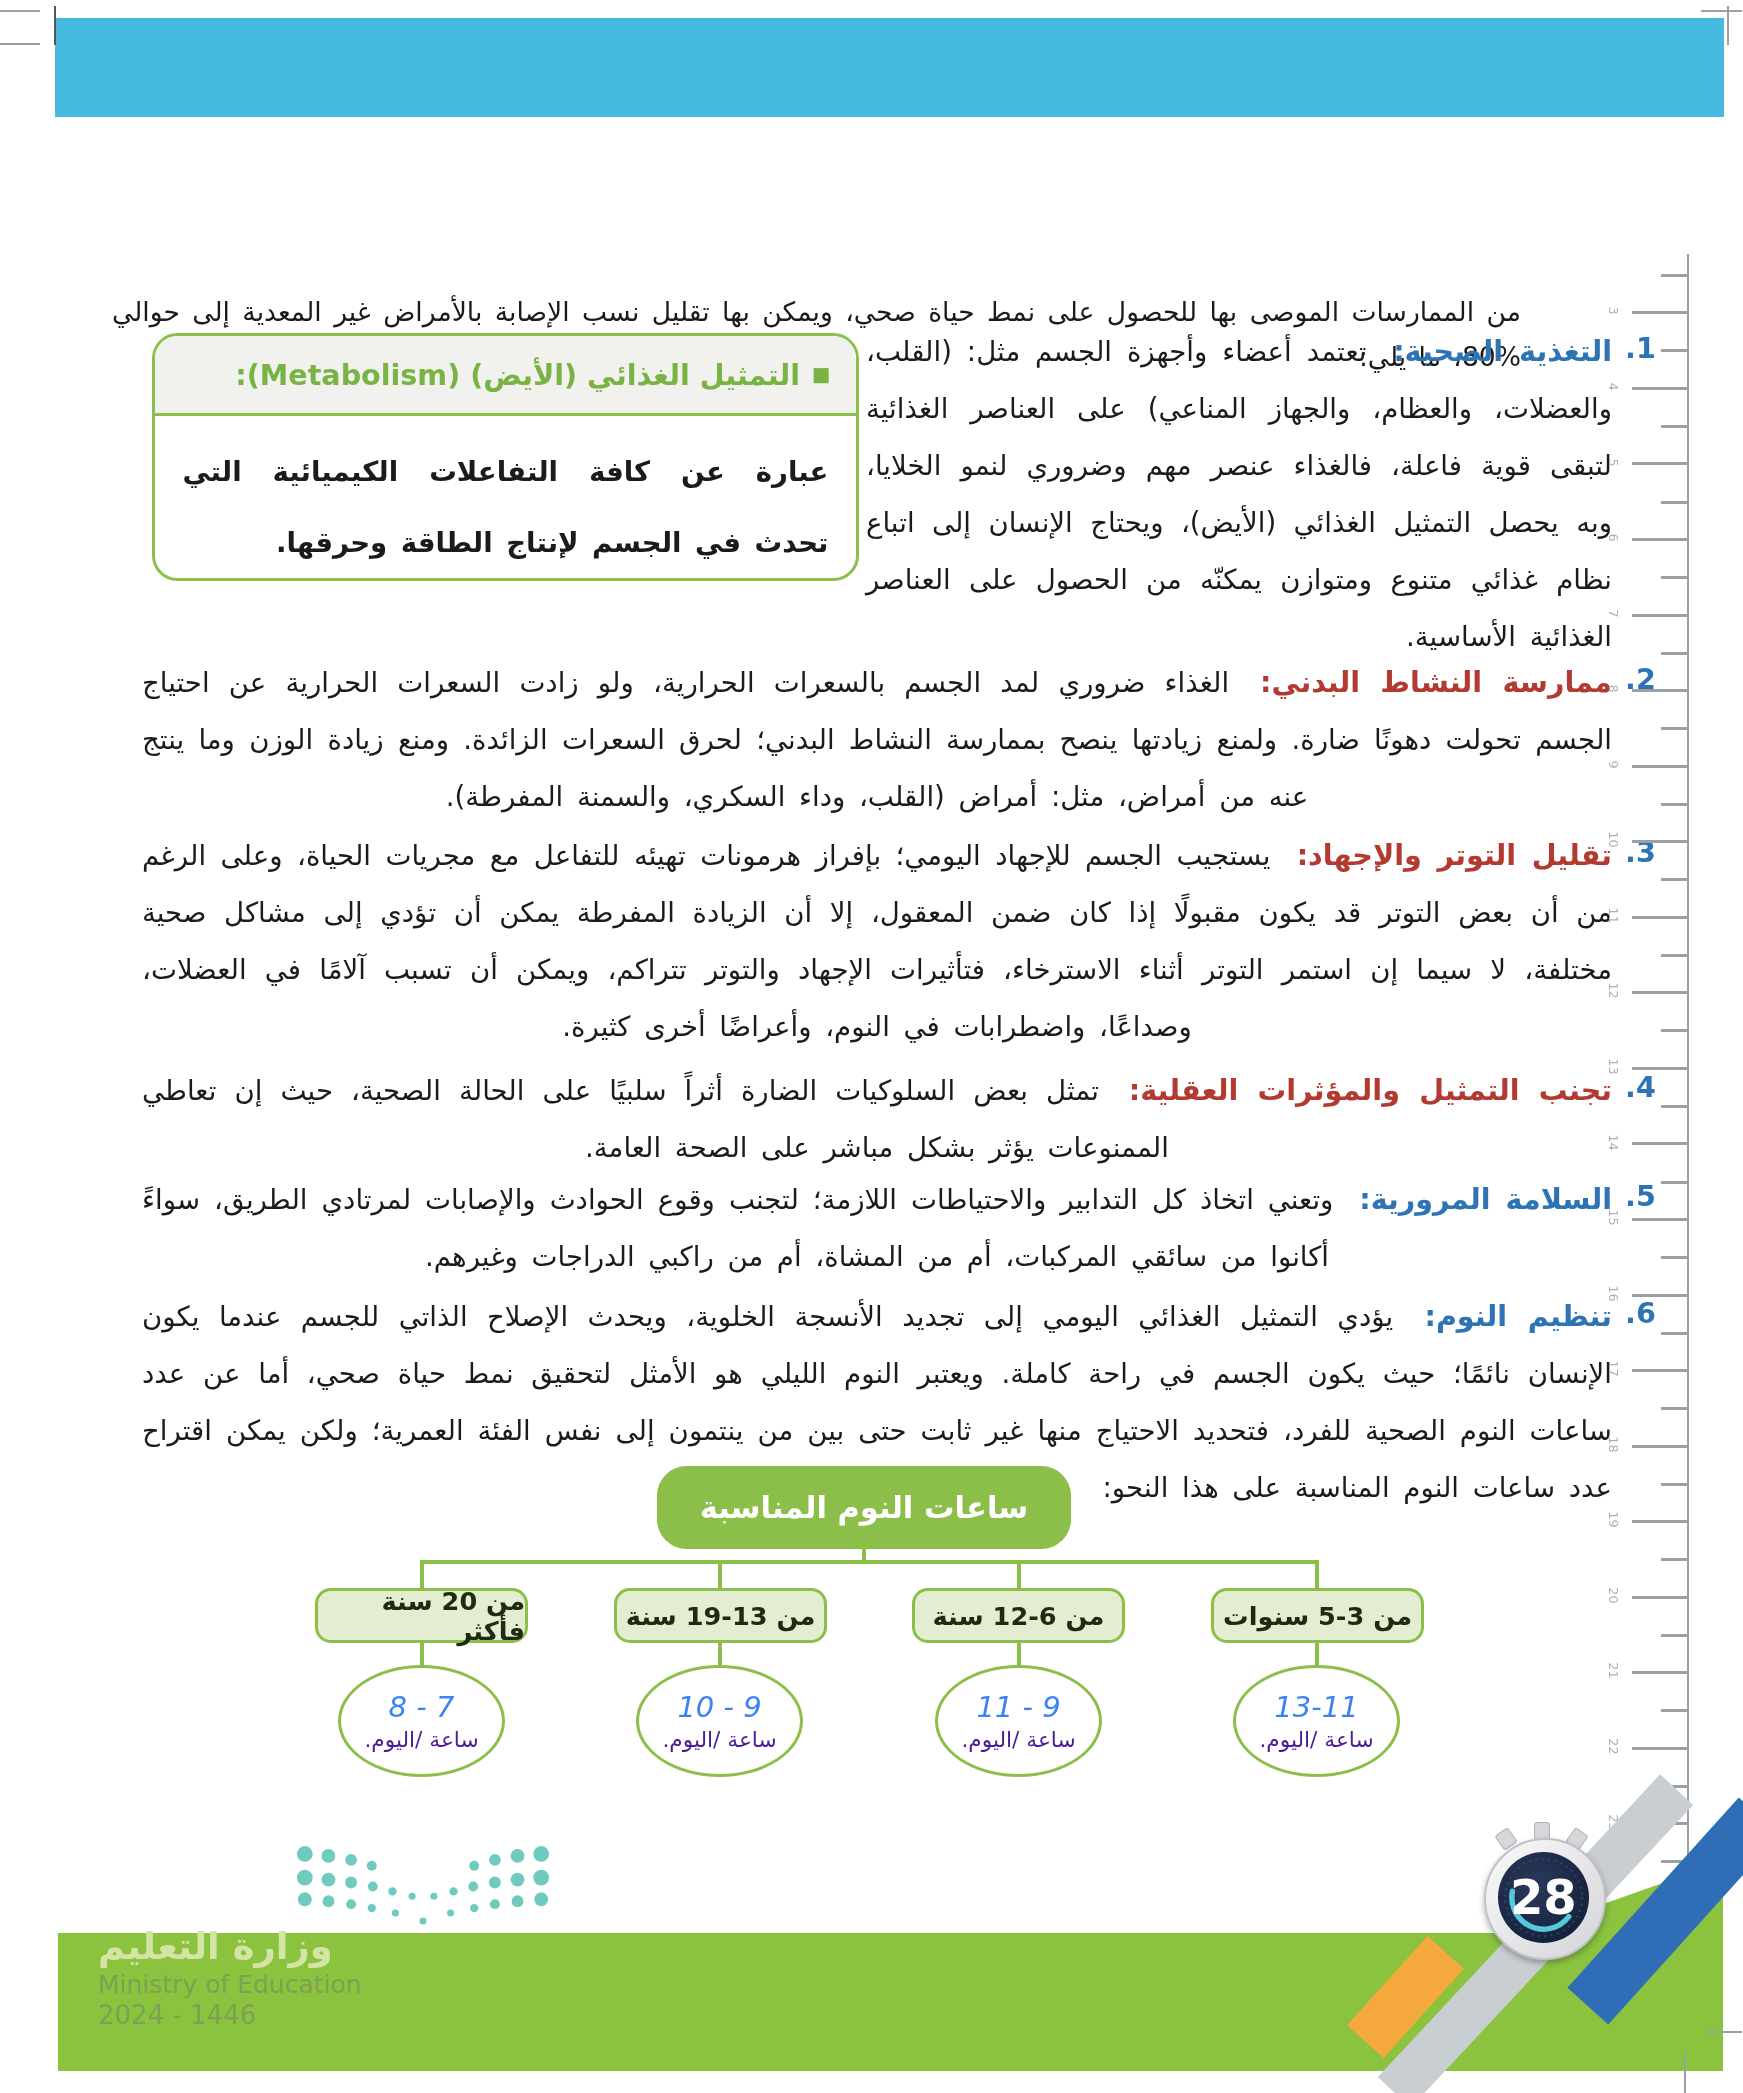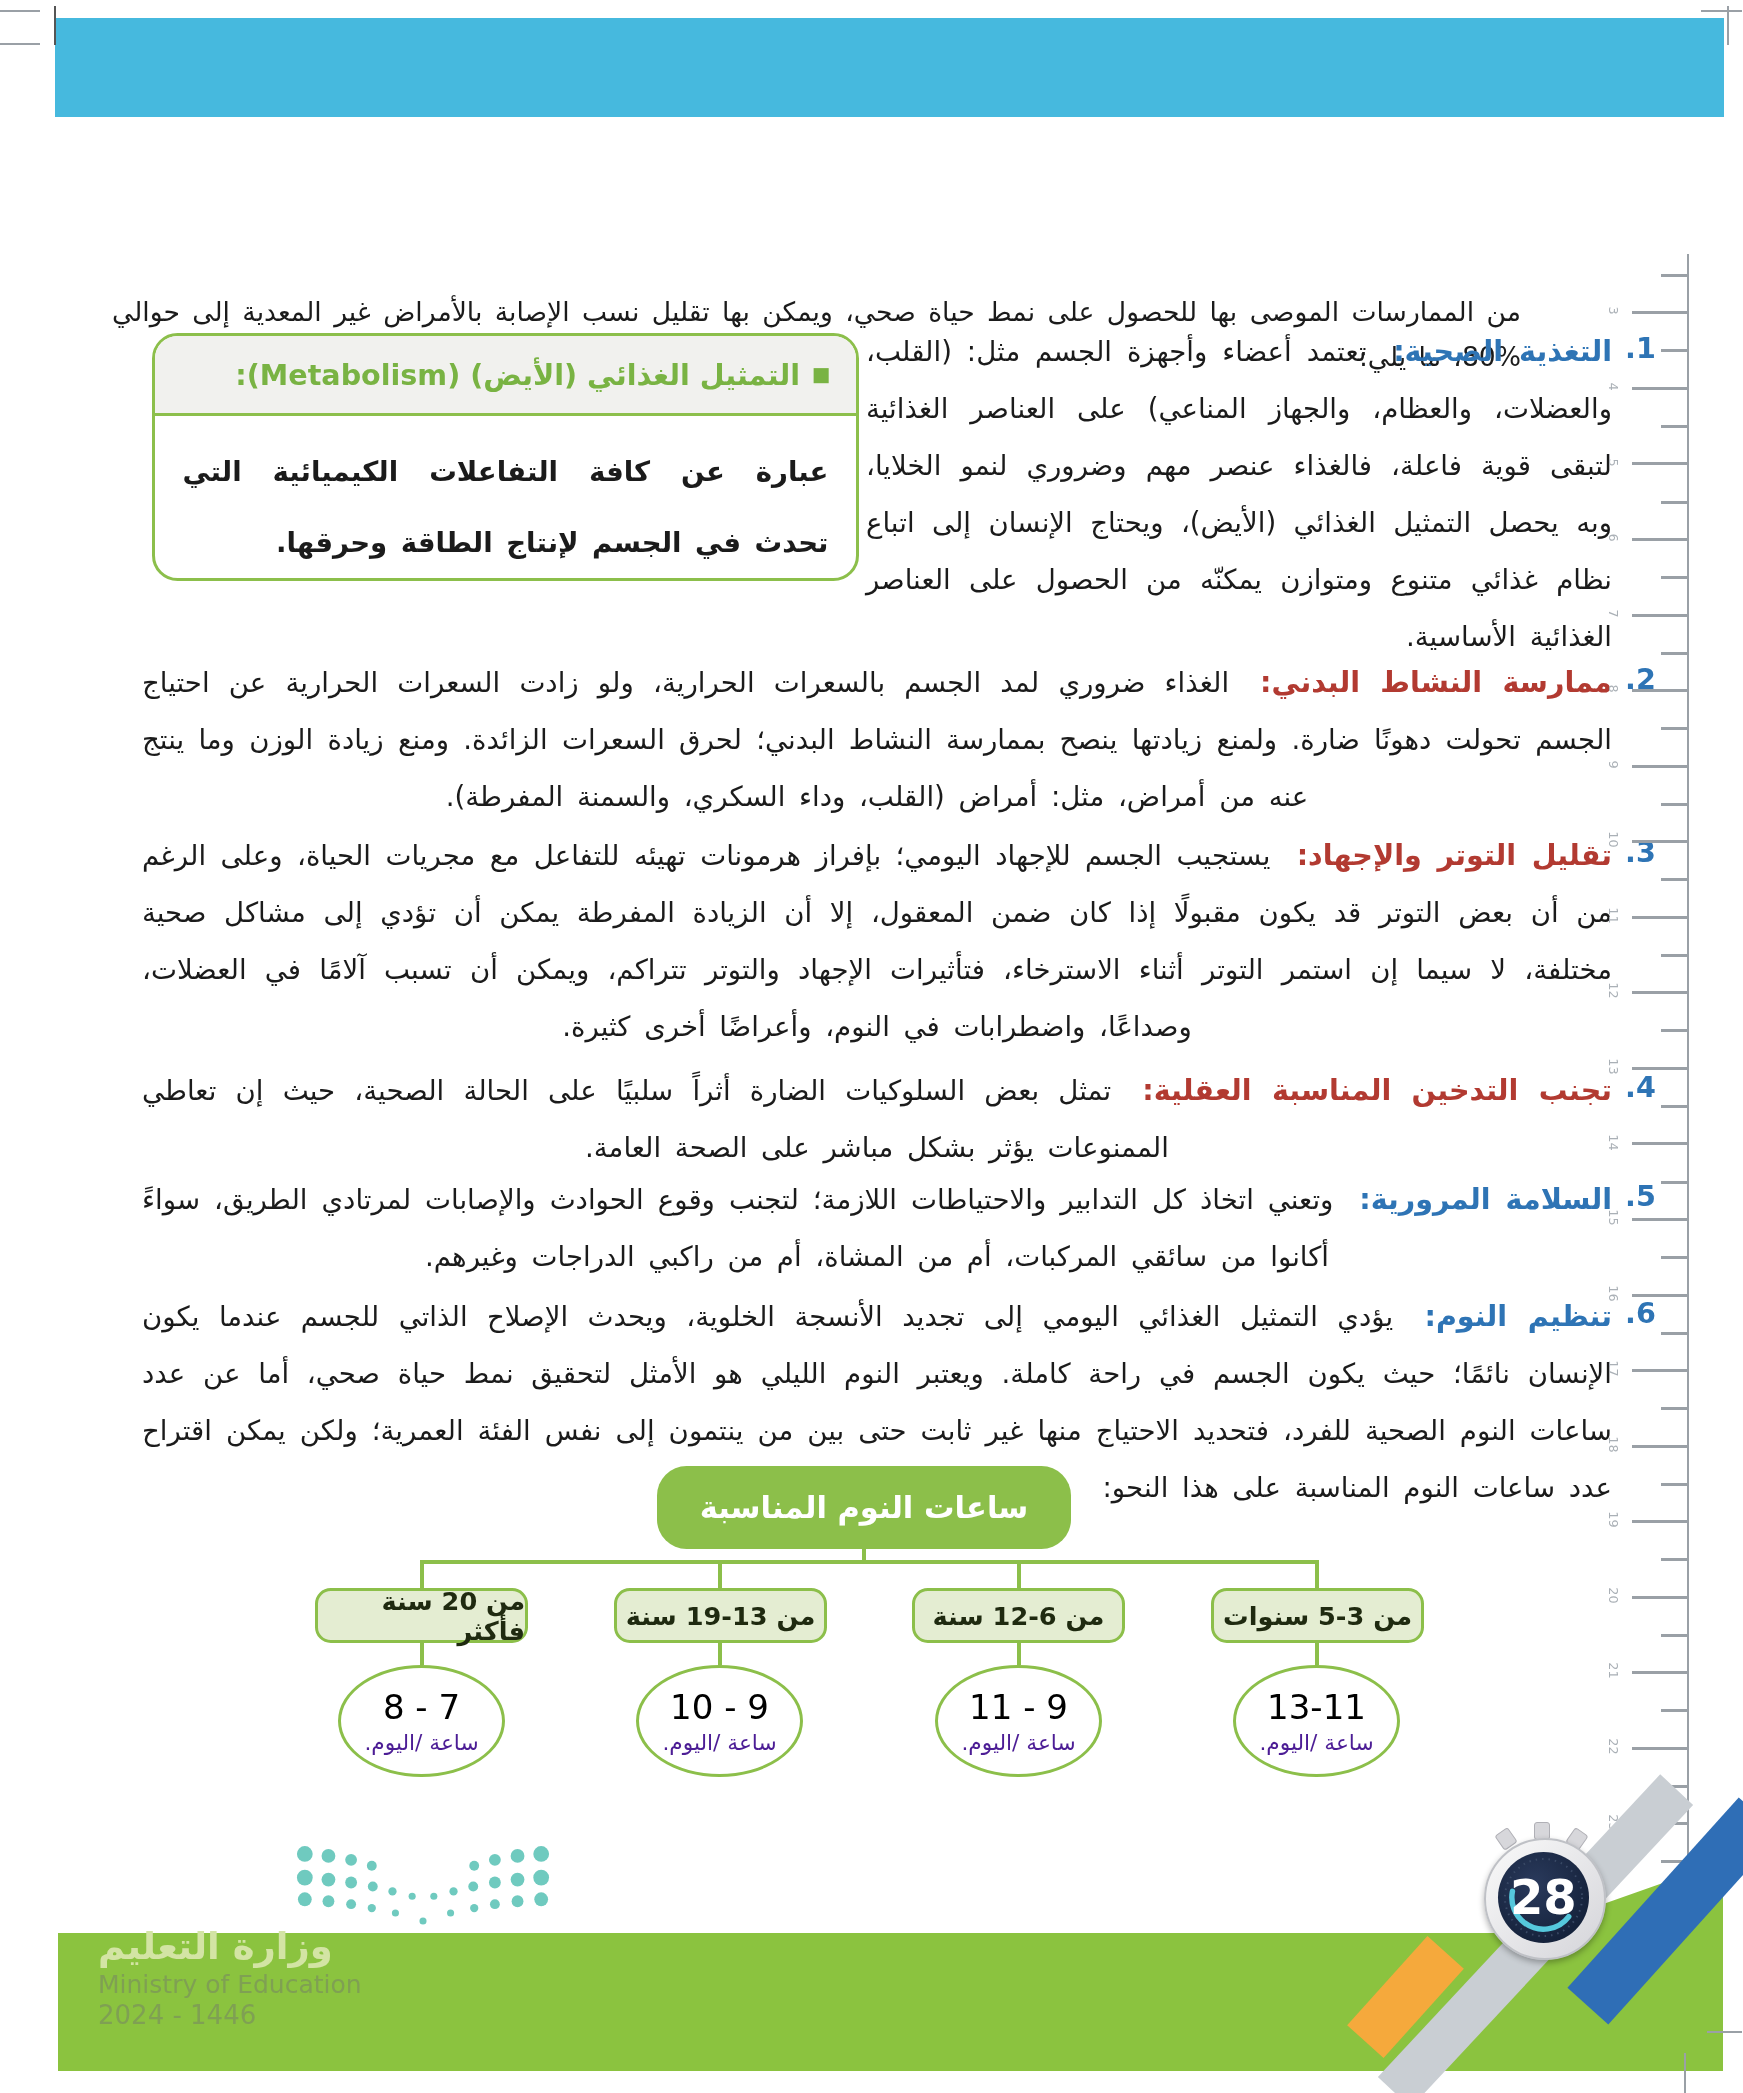--- a/index.html
+++ b/index.html
@@ -66,21 +66,21 @@
     background:#E4EDD2; border:3px solid #8CBF4A; border-radius:15.8px;
     display:flex; align-items:center; justify-content:center;
     font-size:25.6px; font-weight:bold; color:#1F2A10;
   }
   .dg-ellipse{
     position:absolute; top:1665px; width:167px; height:112px; box-sizing:border-box;
     background:#fff; border:3.9px solid #8CBF4A; border-radius:50%;
     display:flex; flex-direction:column; align-items:center; justify-content:center;
     gap:3.9px;
   }
-  .dg-hours{font-size:34px; color:#000000; direction:ltr;}
+  .dg-hours{font-size:29px; color:#3b82f6; direction:ltr;font-style:italic;}
   .dg-unit{font-size:21.7px; color:#4c1d95;}
   
   .ruler-line{position:absolute; left:1688px; top:254px; width:2px; height:1773px; background:#9aa0a6;}
   .tick-long{position:absolute; left:1633px; width:56px; height:3px; background:#9aa0a6;}
   .tick-med{position:absolute; left:1662px; width:27.6px; height:3px; background:#9aa0a6;}
   .ruler-num{
     position:absolute; left:1604px; width:21.7px; text-align:center;
     font-size:12.8px; color:#aab0b6; transform:rotate(90deg);
   }
   
@@ -151,21 +151,21 @@
   </p>
 
   <div class="item-num" style="top:835px;">.3</div>
   <p class="item center-last" style="left:143px;top:827px;width:1470px;">
     <span class="h red">تقليل التوتر والإجهاد:</span>
     <span>يستجيب الجسم للإجهاد اليومي؛ بإفراز هرمونات تهيئه للتفاعل مع مجريات الحياة، وعلى الرغم من أن بعض التوتر قد يكون مقبولًا إذا كان ضمن المعقول، إلا أن الزيادة المفرطة يمكن أن تؤدي إلى مشاكل صحية مختلفة، لا سيما إن استمر التوتر أثناء الاسترخاء، فتأثيرات الإجهاد والتوتر تتراكم، ويمكن أن تسبب آلامًا في العضلات، وصداعًا، واضطرابات في النوم، وأعراضًا أخرى كثيرة.</span>
   </p>
 
   <div class="item-num" style="top:1070px;">.4</div>
   <p class="item center-last" style="left:143px;top:1062px;width:1470px;">
-    <span class="h red">تجنب التدخين المناسبة العقلية:</span>
+    <span class="h red">تجنب التمثيل والمؤثرات العقلية:</span>
     <span>تمثل بعض السلوكيات الضارة أثراً سلبيًا على الحالة الصحية، حيث إن تعاطي الممنوعات يؤثر بشكل مباشر على الصحة العامة.</span>
   </p>
 
   <div class="item-num" style="top:1179px;">.5</div>
   <p class="item center-last" style="left:143px;top:1171px;width:1470px;">
     <span class="h blue">السلامة المرورية:</span>
     <span>وتعني اتخاذ كل التدابير والاحتياطات اللازمة؛ لتجنب وقوع الحوادث والإصابات لمرتادي الطريق، سواءً أكانوا من سائقي المركبات، أم من المشاة، أم من راكبي الدراجات وغيرهم.</span>
   </p>
 
   <div class="item-num" style="top:1296px;">.6</div>

